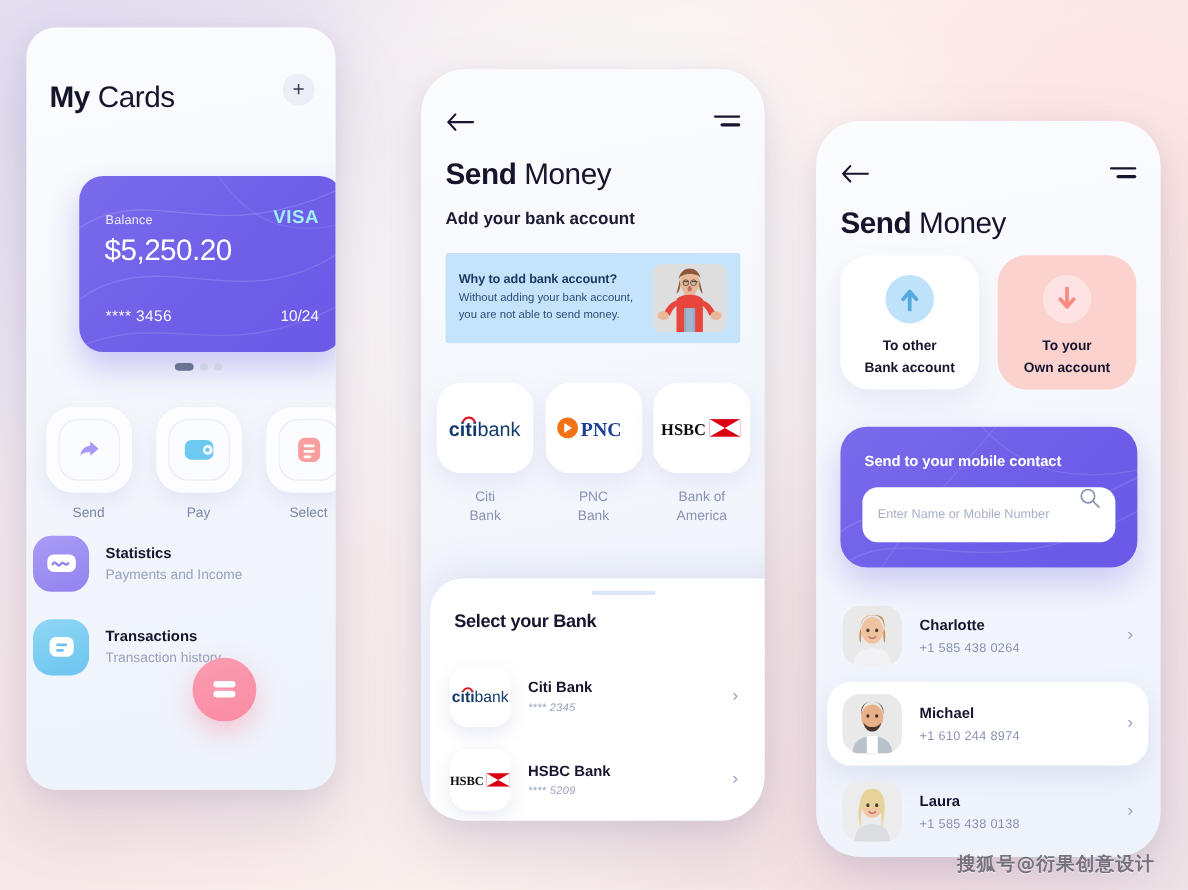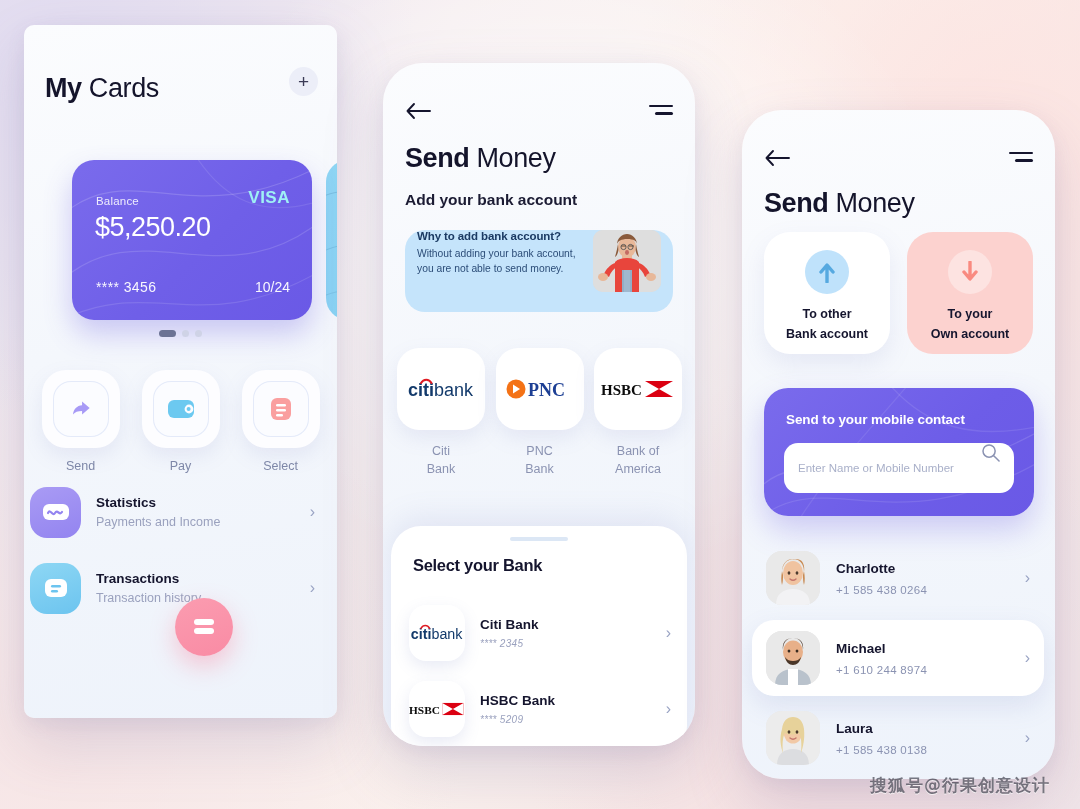--- a/index.html
+++ b/index.html
@@ -16,21 +16,21 @@
     position: relative;
   }
 
   
   .phone {
     position: absolute;
     background: linear-gradient(170deg, #fbfcfe 0%, #f4f7fc 45%, #eef3fb 100%);
     border-radius: 42px;
     overflow: hidden;
   }
-  #phone1 { left: 24px;  top: 25px;  width: 313px; height: 693px; border-radius: 10px;
+  #phone1 { left: 24px;  top: 25px;  width: 281px; height: 693px; border-radius: 27px;
             box-shadow: 0 26px 60px rgba(120,110,160,.20), 0 6px 18px rgba(120,110,160,.10); }
   #phone2 { left: 383px; top: 63px;  width: 312px; height: 683px; border-radius: 40px;
             box-shadow: 0 26px 60px rgba(120,110,160,.22), 0 6px 18px rgba(120,110,160,.10); }
   #phone3 { left: 742px; top: 110px; width: 313px; height: 669px; border-radius: 40px;
             box-shadow: 0 26px 60px rgba(120,110,160,.20), 0 6px 18px rgba(120,110,160,.10); }
 
   
   .title-lg { font-size: 27px; letter-spacing: -.4px; color: #14142b; font-weight: 300; white-space: nowrap; }
   .title-lg b { font-weight: 700; }
 
@@ -94,38 +94,38 @@
   .backico { position: absolute; left: 22px; top: 38px; width: 26px; height: 20px; cursor: pointer; }
   .menuico { position: absolute; right: 22px; top: 42px; width: 24px; height: 13px; cursor: pointer; }
   .menuico span { display: block; height: 2.4px; border-radius: 2px; background: #15152e; }
   .menuico span:first-child { width: 24px; }
   .menuico span:last-child { width: 18px; margin-left: 6px; margin-top: 5px; }
 
   
   .p2-title { position: absolute; left: 22px; top: 80px; }
   .p2-sub { position: absolute; left: 22px; top: 128px; font-size: 15.5px; font-weight: 700; color: #1b1b33; }
   .infocard {
-    position: absolute; left: 22px; top: 167px; width: 268px; height: 82px; border-radius: 20px;
-    background: #c5e4fb; display: flex; padding: 0 12px;
+    position: absolute; left: 22px; top: 167px; width: 268px; height: 82px; border-radius: 3px;
+    background: #c5e4fb; display: flex; align-items: center; padding: 0 12px;
   }
   .infocard .tw { flex: 1; }
   .infocard h4 { font-size: 11.5px; font-weight: 700; color: #1b3a63; letter-spacing: -.1px; }
   .infocard p { font-size: 10.3px; color: #2c4d78; line-height: 1.42; margin-top: 5px; }
   .infoimg { width: 68px; height: 62px; border-radius: 10px; overflow: hidden; flex: none; background: #dcdcdc; position: relative; }
 
   .banks { position: absolute; left: 14px; top: 285px; width: 285px; display: flex; justify-content: space-between; }
   .bank { width: 88px; display: flex; flex-direction: column; align-items: center; cursor: pointer; }
   .bank .tile {
     width: 88px; height: 82px; border-radius: 22px; background: #fff;
     box-shadow: 0 8px 20px rgba(120,130,190,.13); display: flex; align-items: center; justify-content: center;
   }
   .bank .nm { margin-top: 12px; font-size: 12.5px; color: #8b93b2; text-align: center; line-height: 1.45; }
 
   .sheet {
-    position: absolute; left: 8px; bottom: -10px; width: 296px; height: 230px; border-radius: 30px;
+    position: absolute; left: 8px; bottom: -10px; width: 351px; height: 230px; border-radius: 30px;
     background: #fff; box-shadow: 0 -8px 30px rgba(120,130,190,.14);
   }
   .grabber { position: absolute; left: 50%; transform: translateX(-50%); top: 11px; width: 58px; height: 4px; border-radius: 3px; background: #dce7f5; }
   .sheet h3 { position: absolute; left: 22px; top: 30px; font-size: 16.5px; font-weight: 700; color: #15152e; letter-spacing: -.3px; }
   .bankrow { position: absolute; left: 18px; width: 262px; height: 70px; display: flex; align-items: center; cursor: pointer; }
   .bankrow .logo {
     width: 56px; height: 56px; border-radius: 17px; background: #fff;
     box-shadow: 0 6px 16px rgba(120,130,190,.16); display: flex; align-items: center; justify-content: center; flex: none;
   }
   .bankrow .tx { margin-left: 15px; flex: 1; }

